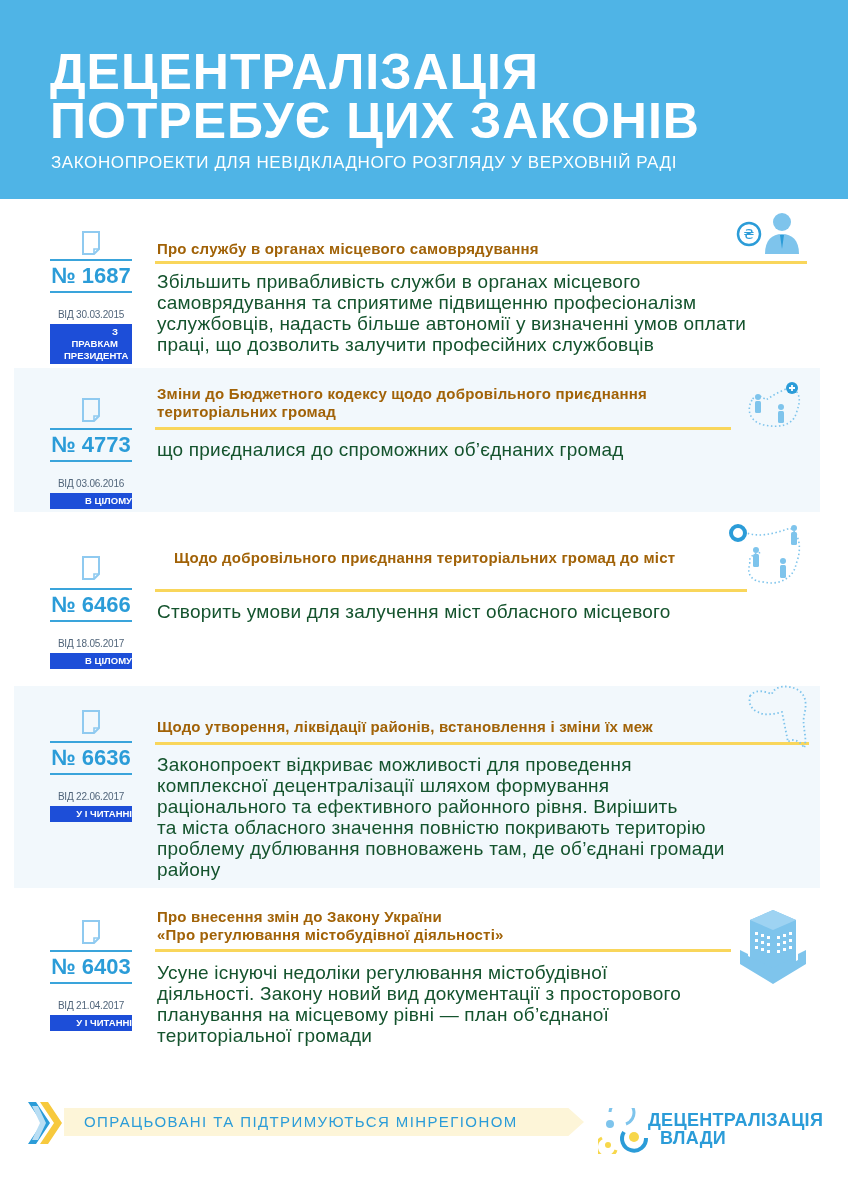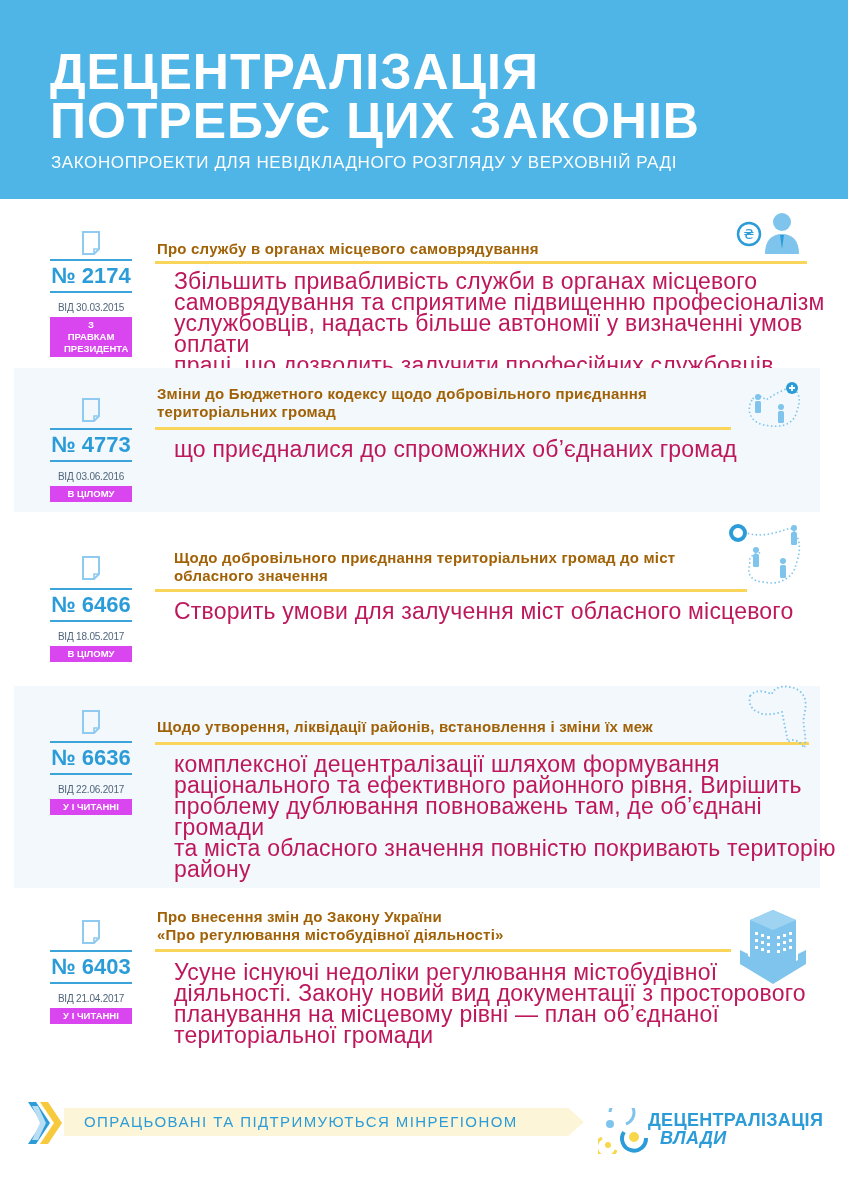--- a/index.html
+++ b/index.html
@@ -23,74 +23,74 @@
 
   .doc-icon { position: absolute; width: 20px; height: 24px; }
   .doc-icon svg { width: 20px; height: 24px; display: block; }
 
   .numbox { position: absolute; left: 50px; width: 82px; }
   .numbox .line { height: 2px; background: #3aa4db; width: 82px; }
   .numbox .num {
     color: #2b9cd8; font-weight: bold; font-size: 22px; text-align: center;
     height: 30px; line-height: 30px;
   }
-  .numbox .date { color: #51657a; font-size: 10px; text-align: center; margin-top: 9px; letter-spacing: -0.2px; }
+  .numbox .date { color: #51657a; font-size: 10px; text-align: center; margin-top: 16px; letter-spacing: -0.2px; }
   .numbox .badge {
-    background: #d946ef; color: #ffffff; font-weight: bold; font-size: 9.5px;
-    text-align: center; margin-top: 4px; line-height: 12px; padding: 2px 0;
+    background: #1d4ed8; color: #ffffff; font-weight: bold; font-size: 9.5px;
+    text-align: right; margin-top: 4px; line-height: 12px; padding: 2px 0;
   }
 
   .title {
     position: absolute; left: 157px; color: #a16207; font-weight: bold;
     font-size: 15px; line-height: 18px; letter-spacing: 0.2px;
   }
   .yline { position: absolute; left: 155px; height: 3px; background: #f9d65b; }
   .desc {
-    position: absolute; left: 174px; color: #be185d; font-size: 23px;
+    position: absolute; left: 157px; color: #14532d; font-size: 19px;
     line-height: 21px; letter-spacing: 0.2px;
   }
 
   .icon { position: absolute; }
 
   .footer-banner {
     position: absolute; left: 64px; top: 1108px; width: 520px; height: 28px;
     background: #fdf5d8;
     clip-path: polygon(0 0, 97% 0, 100% 50%, 97% 100%, 0 100%);
   }
   .footer-text {
     position: absolute; left: 84px; top: 1113px; color: #2b9cd8;
     font-size: 15px; letter-spacing: 1.4px;
   }
   .chevrons { position: absolute; left: 26px; top: 1100px; width: 40px; height: 46px; }
   .logo { position: absolute; left: 598px; top: 1108px; width: 60px; height: 46px; }
   .logo-t1, .logo-t2 {
     position: absolute; color: #2b9cd8; font-weight: bold; font-size: 18px; letter-spacing: 0.3px;
   }
   .logo-t1 { left: 648px; top: 1110px; }
-  .logo-t2 { left: 660px; top: 1128px; font-style: italic; }
+  .logo-t2 { left: 660px; top: 1128px; }
 </style>
 </head>
 <body>
 
 <div class="header">
   <div class="t1">ДЕЦЕНТРАЛІЗАЦІЯ</div>
   <div class="t2">ПОТРЕБУЄ ЦИХ ЗАКОНІВ</div>
   <div class="sub">ЗАКОНОПРОЕКТИ ДЛЯ НЕВІДКЛАДНОГО РОЗГЛЯДУ У ВЕРХОВНІЙ РАДІ</div>
 </div>
 
 <div class="card" style="top:210px;height:150px;"></div>
 <div class="doc-icon" style="left:81px;top:231px;">
   <svg viewBox="0 0 20 24">
       <path d="M2 1h16v17l-5 5H2z" fill="none" stroke="#8fcaf0" stroke-width="2"></path>
       <path d="M13 23v-5h5" fill="none" stroke="#8fcaf0" stroke-width="1.6"></path>
     </svg>
 </div>
 <div class="numbox" style="top:259px;">
   <div class="line"></div>
-  <div class="num">№ 2174</div>
+  <div class="num">№ 1687</div>
   <div class="line"></div>
   <div class="date">ВІД 30.03.2015</div>
   <div class="badge" style="padding:2px 14px;">З ПРАВКАМ ПРЕЗИДЕНТА</div>
 </div>
 <div class="title" style="top:240px;">
   <div>Про службу в органах місцевого самоврядування</div>
 </div>
 <div class="yline" style="top:261px;width:652px;"></div>
 <div class="desc" style="top:271px;">
   <div>Збільшить привабливість служби в органах місцевого</div>
@@ -151,21 +151,20 @@
 </div>
 <div class="numbox" style="top:588px;">
   <div class="line"></div>
   <div class="num">№ 6466</div>
   <div class="line"></div>
   <div class="date">ВІД 18.05.2017</div>
   <div class="badge">В ЦІЛОМУ</div>
 </div>
 <div class="title" style="top:549px;margin-left:17px;">
   <div>Щодо добровільного приєднання територіальних громад до міст</div>
-  <div>обласного значення</div>
 </div>
 <div class="yline" style="top:589px;width:592px;"></div>
 <div class="desc" style="top:601px;">
   <div>Створить умови для залучення міст обласного місцевого</div>
 </div>
 <div class="icon" style="left:728px;top:520px;width:80px;height:68px;">
   <svg width="80" height="68" viewBox="0 0 80 68">
     <path d="M16 12 C 30 18, 46 14, 62 8 C 72 14, 74 30, 68 44 C 66 58, 50 66, 36 62 C 24 62, 18 54, 22 44 C 20 36, 26 34, 34 32" fill="none" stroke="#7ec4ec" stroke-width="1.6" stroke-dasharray="1.5 2.5"></path>
     <circle cx="10" cy="13" r="7" fill="none" stroke="#2b9cd8" stroke-width="4"></circle>
     <circle cx="66" cy="8" r="3" fill="#7ec4ec"></circle>
@@ -189,24 +188,25 @@
   <div class="num">№ 6636</div>
   <div class="line"></div>
   <div class="date">ВІД 22.06.2017</div>
   <div class="badge">У І ЧИТАННІ</div>
 </div>
 <div class="title" style="top:718px;">
   <div>Щодо утворення, ліквідації районів, встановлення і зміни їх меж</div>
 </div>
 <div class="yline" style="top:742px;width:654px;"></div>
 <div class="desc" style="top:754px;">
+  <div>Законопроект відкриває можливості для проведення</div>
   <div>комплексної децентралізації шляхом формування</div>
   <div>раціонального та ефективного районного рівня. Вирішить</div>
+  <div>та міста обласного значення повністю покривають територію</div>
   <div>проблему дублювання повноважень там, де об’єднані громади</div>
-  <div>та міста обласного значення повністю покривають територію</div>
   <div>району</div>
 </div>
 <div class="icon" style="left:744px;top:682px;width:66px;height:72px;">
   <svg width="66" height="72" viewBox="0 0 66 72">
     <path d="M6 14 C 12 6, 22 10, 28 12 C 30 4, 44 2, 54 8 C 64 14, 62 26, 60 34 C 58 46, 64 56, 60 66 C 56 58, 48 56, 44 60 C 42 50, 40 40, 38 30 C 30 32, 20 34, 14 30 C 8 28, 4 22, 6 14 Z" fill="none" stroke="#7ec4ec" stroke-width="1.8" stroke-dasharray="1.5 2.5"></path>
   </svg>
 </div>
 
 <div class="card" style="top:896px;height:160px;"></div>
 <div class="doc-icon" style="left:81px;top:920px;">

